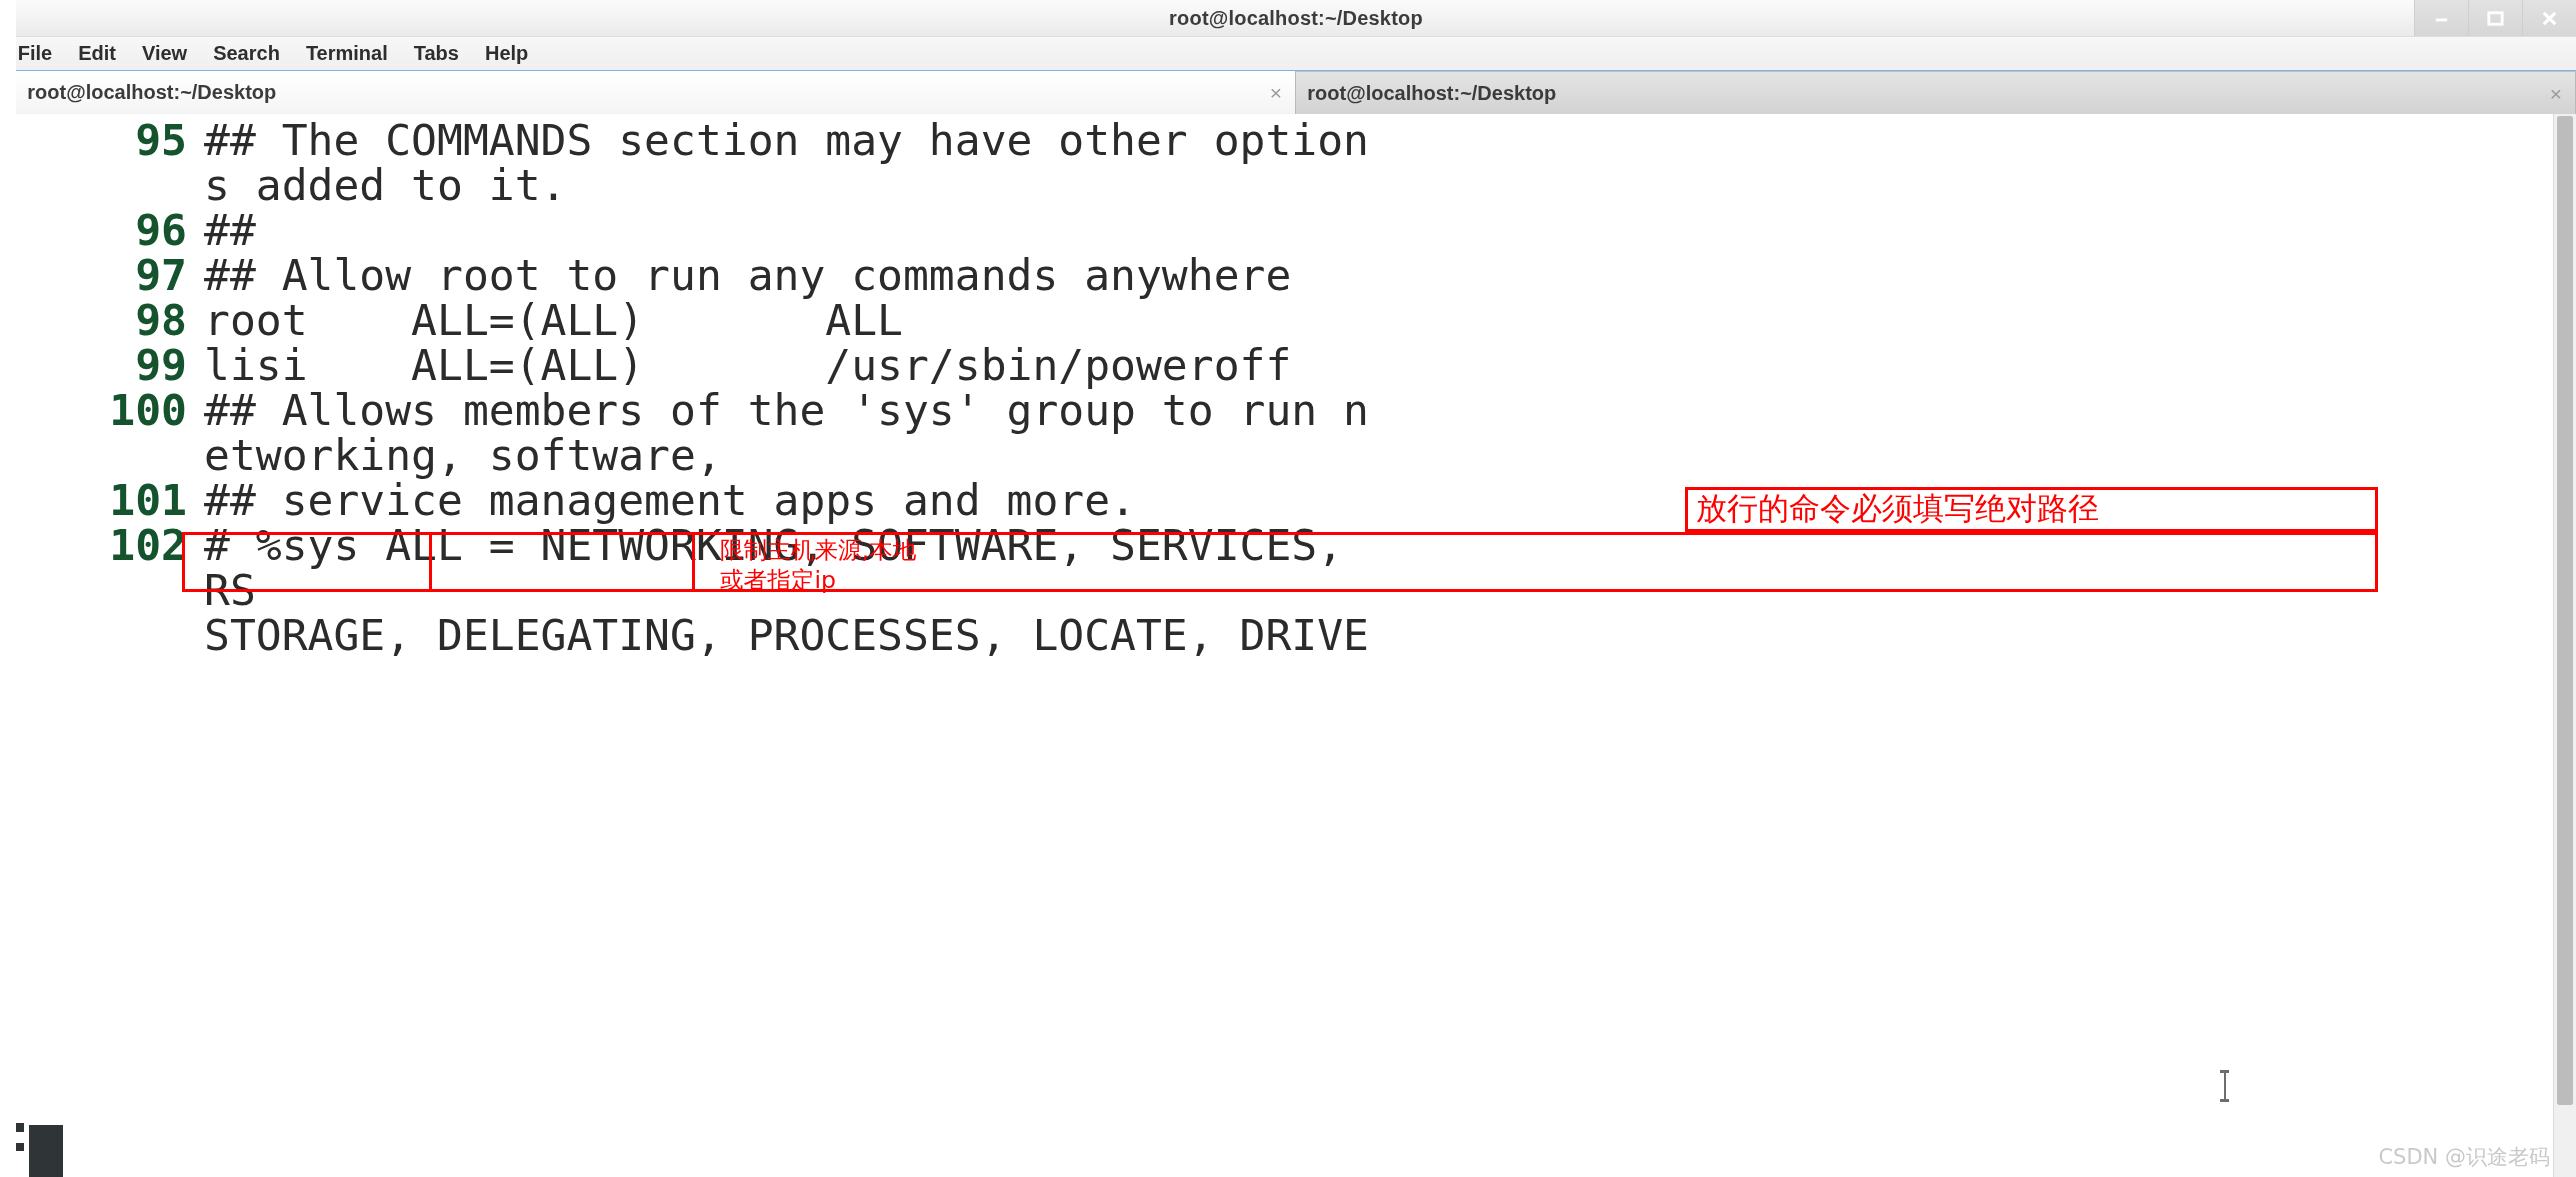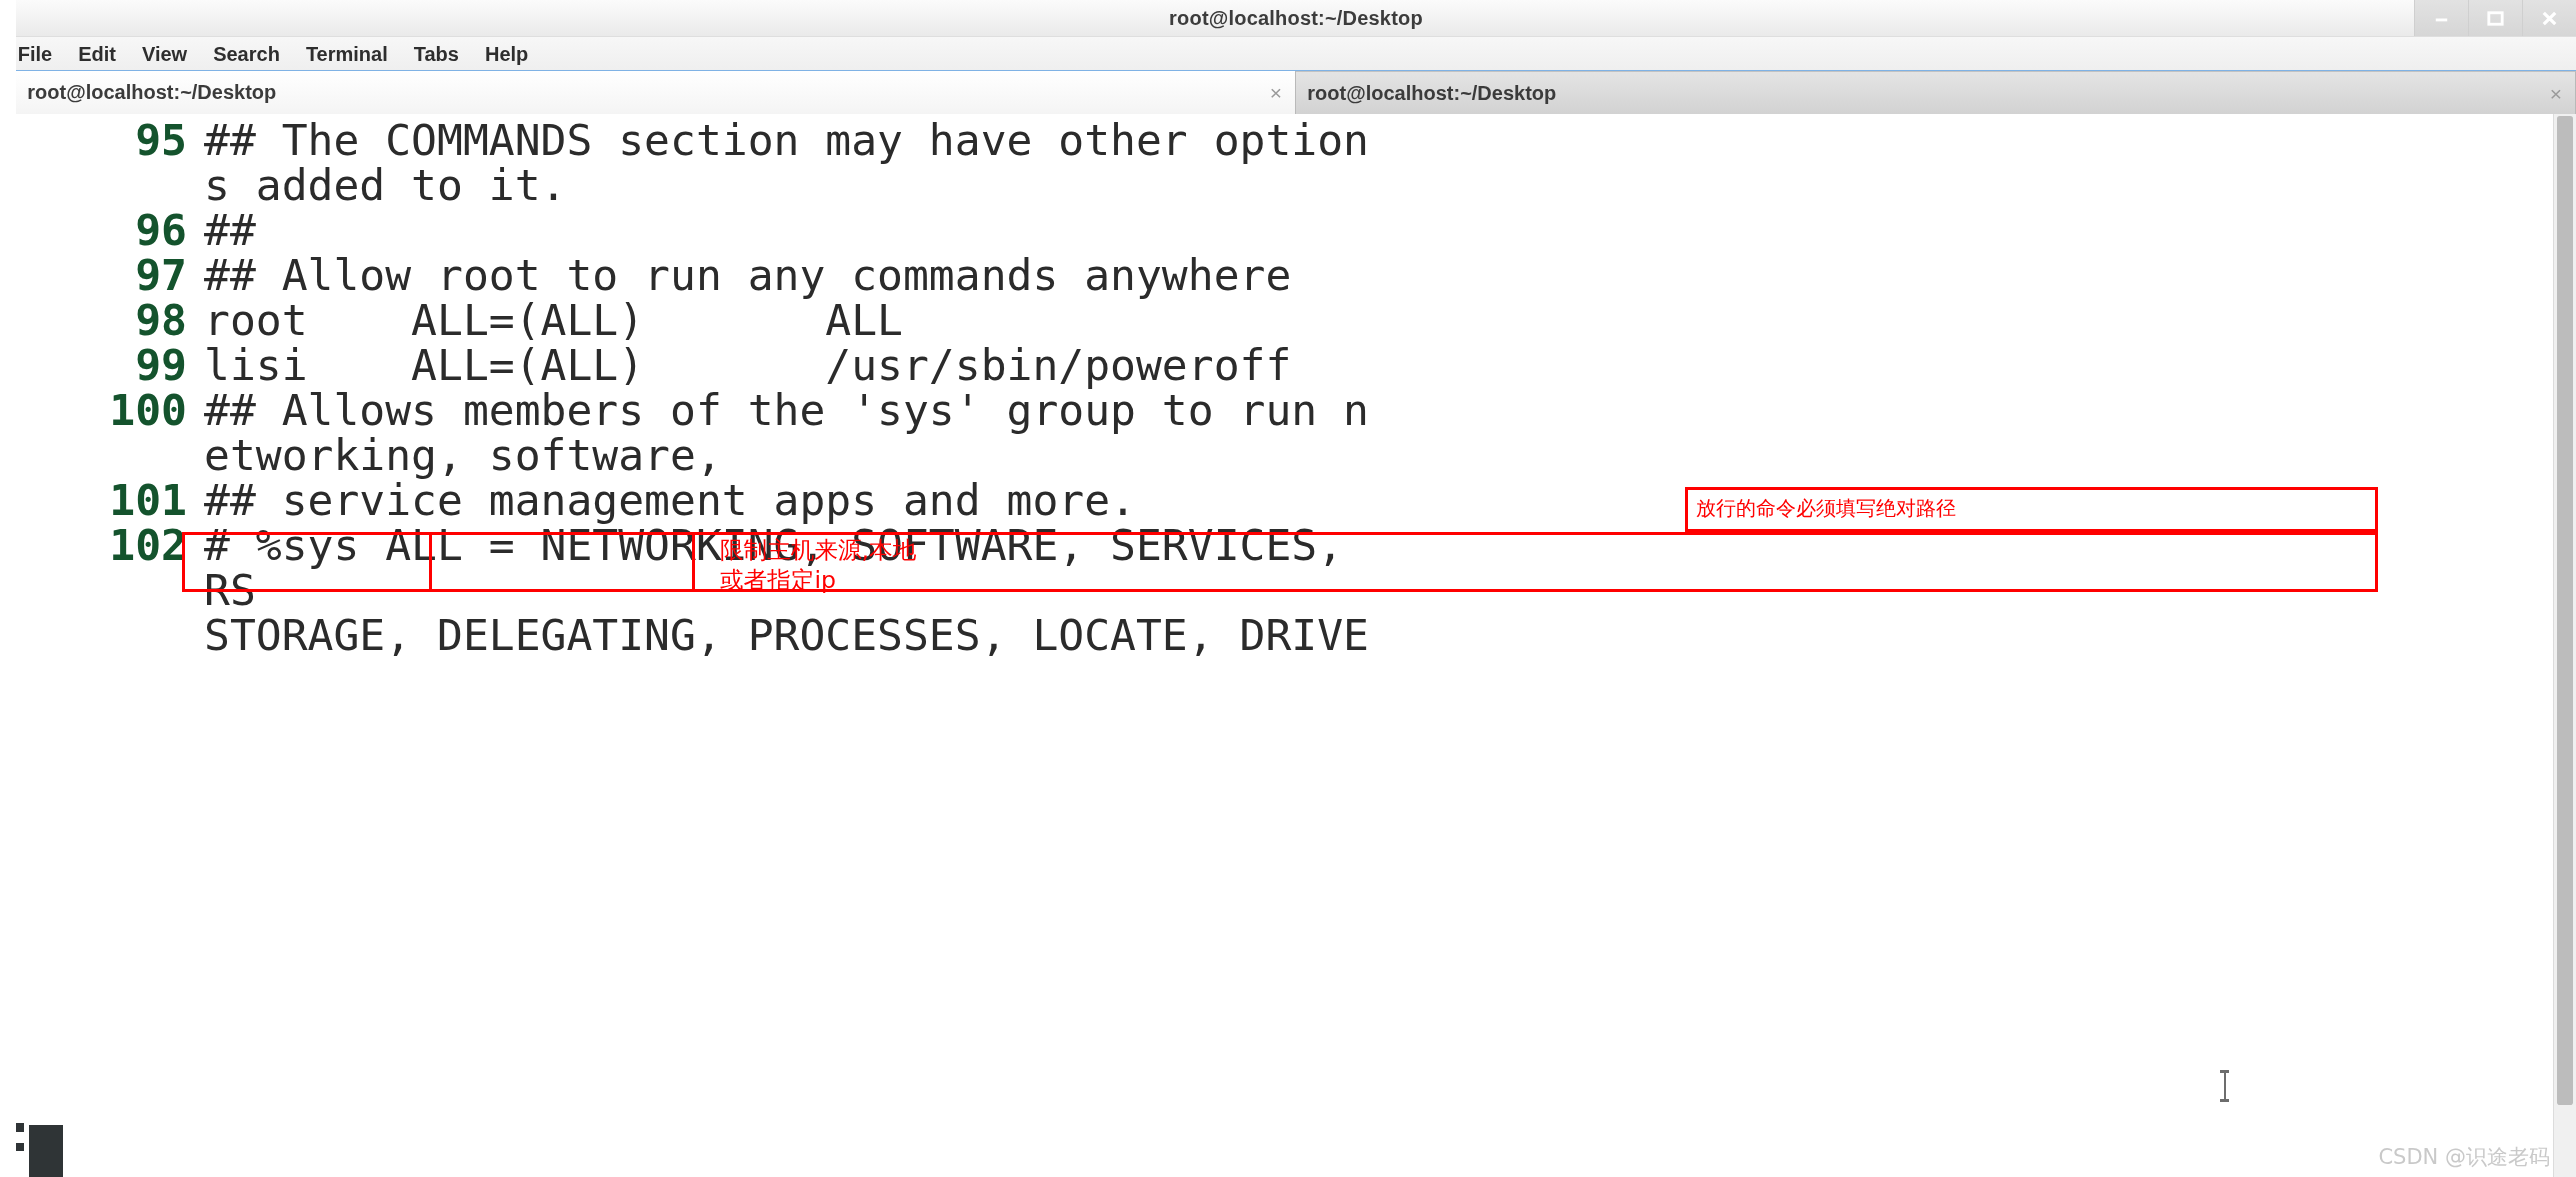--- a/index.html
+++ b/index.html
@@ -61,21 +61,21 @@
     color: #ffffff;
   }
   .win-btn svg { display: block; }
 
   
   .menubar {
     height: 34px;
     flex: 0 0 34px;
     background: linear-gradient(to bottom, #f7f7f7 0%, #efefef 100%);
     display: flex;
-    align-items: center;
+    align-items: flex-start;
     padding-left: 0px;
     border-bottom: 1.9px solid #7fb2e5;
     box-sizing: border-box;
   }
   .menu-item {
     font-size: 20px;
     color: #2e2e2e;
     font-weight: bold;
     padding: 0 13px;
     white-space: nowrap;
@@ -250,21 +250,21 @@
   .annot-text {
     position: absolute;
     color: #ff0000;
     font-family: "DejaVu Sans", sans-serif;
     font-size: 23.6px;
     line-height: 30px;
     white-space: pre-line;
     font-weight: normal;
   }
   .annot-text.in-box {
-    font-size: 20px;
+    font-size: 31px;
   }
 
   
   .watermark {
     position: absolute;
     right: 26px;
     bottom: 7.5px;
     font-size: 21px;
     color: #c9c9c9;
     font-family: "DejaVu Sans", sans-serif;

